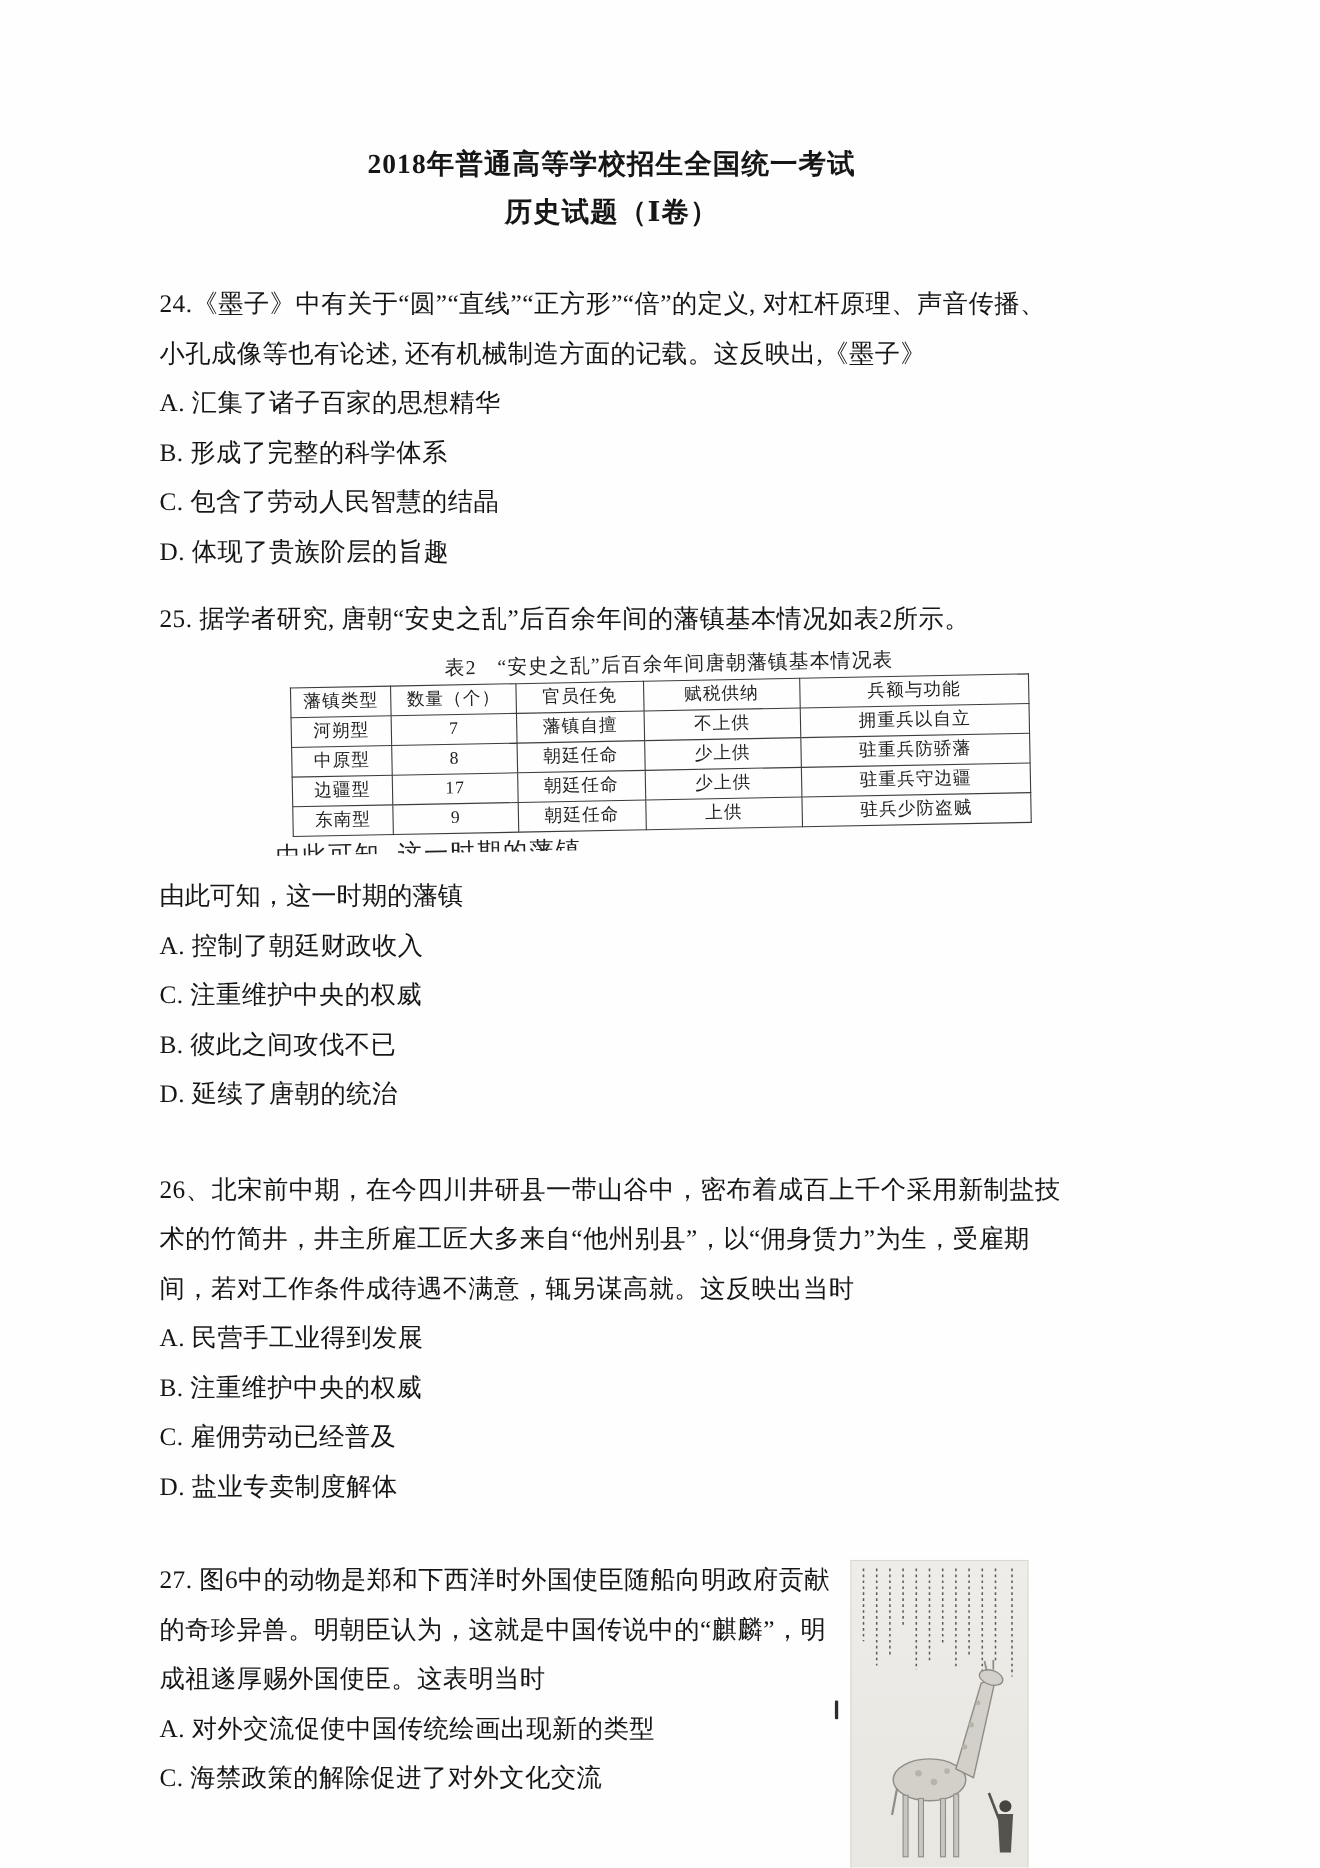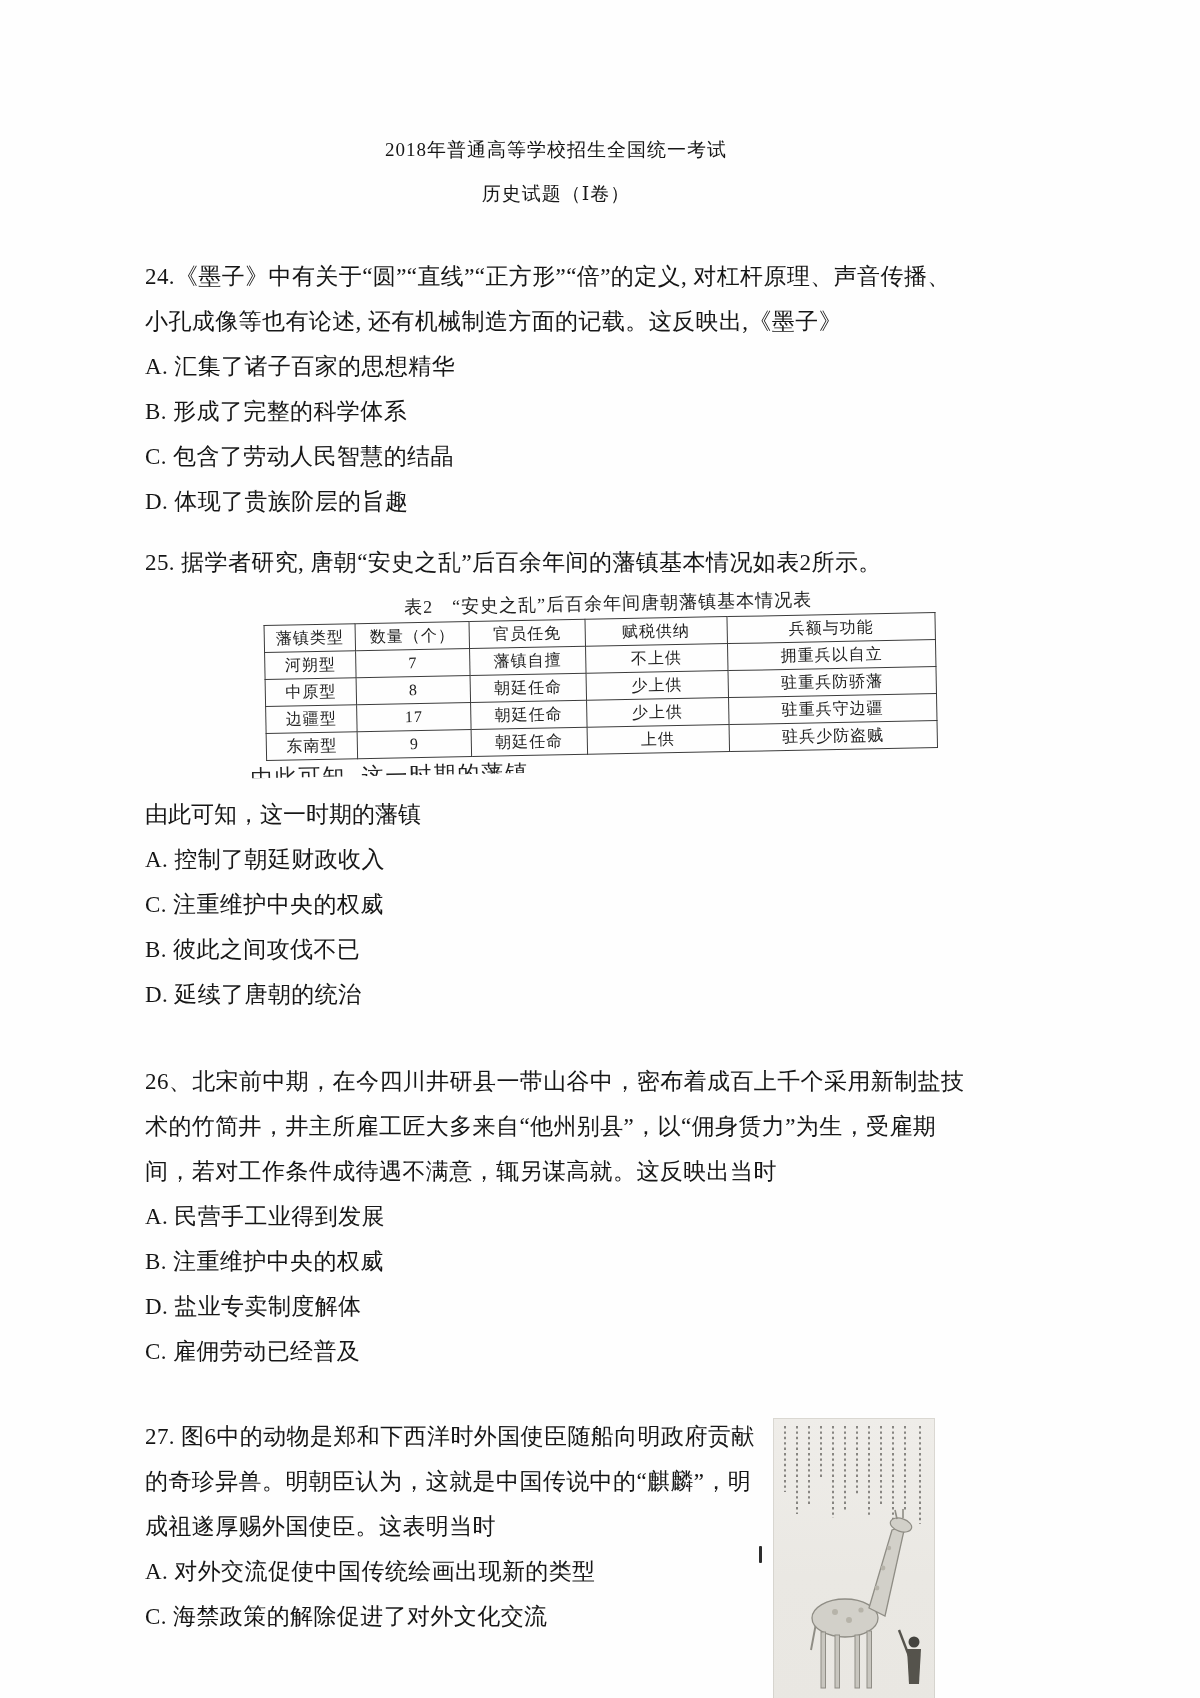--- a/index.html
+++ b/index.html
@@ -6,21 +6,21 @@
   .page {
     position:relative;
     width:1200px; height:1698px;
     background:#fefefe;
     font-family:"Liberation Serif","DejaVu Serif",serif;
     color:#161616;
     overflow:hidden;
   }
   .content { position:absolute; left:145px; top:128px; width:822px; }
 
-  .exam-title { text-align:center; font-size:19px; font-weight:400; line-height:44px; letter-spacing:1px; }
+  .exam-title { text-align:center; font-size:25px; font-weight:700; line-height:44px; letter-spacing:1px; }
 
   .question { margin-top:0; }
   .stem { font-size:23px; line-height:45px; letter-spacing:0.4px; }
   .option { font-size:23px; line-height:45px; letter-spacing:0.4px; }
 
   .q24 { margin-top:38px; }
   .q25 { margin-top:16px; }
   .q26 { margin-top:42px; }
   .q27 { margin-top:40px; }
 
@@ -135,22 +135,22 @@
       <div class="option">A. 控制了朝廷财政收入</div>
       <div class="option">C. 注重维护中央的权威</div>
       <div class="option">B. 彼此之间攻伐不已</div>
       <div class="option">D. 延续了唐朝的统治</div>
     </div>
 
     <div class="question q26">
       <div class="stem">26、北宋前中期，在今四川井研县一带山谷中，密布着成百上千个采用新制盐技术的竹简井，井主所雇工匠大多来自“他州别县”，以“佣身赁力”为生，受雇期间，若对工作条件成待遇不满意，辄另谋高就。这反映出当时</div>
       <div class="option">A. 民营手工业得到发展</div>
       <div class="option">B. 注重维护中央的权威</div>
+      <div class="option">C. 雇佣劳动已经普及</div>
       <div class="option">D. 盐业专卖制度解体</div>
-      <div class="option">C. 雇佣劳动已经普及</div>
     </div>
 
     <div class="question q27">
       <div class="q27-flex">
         <div class="q27-text">
           <div class="stem">27. 图6中的动物是郑和下西洋时外国使臣随船向明政府贡献的奇珍异兽。明朝臣认为，这就是中国传说中的“麒麟”，明成祖遂厚赐外国使臣。这表明当时</div>
           <div class="option">A. 对外交流促使中国传统绘画出现新的类型</div>
           <div class="option">C. 海禁政策的解除促进了对外文化交流</div>
         </div>
 

